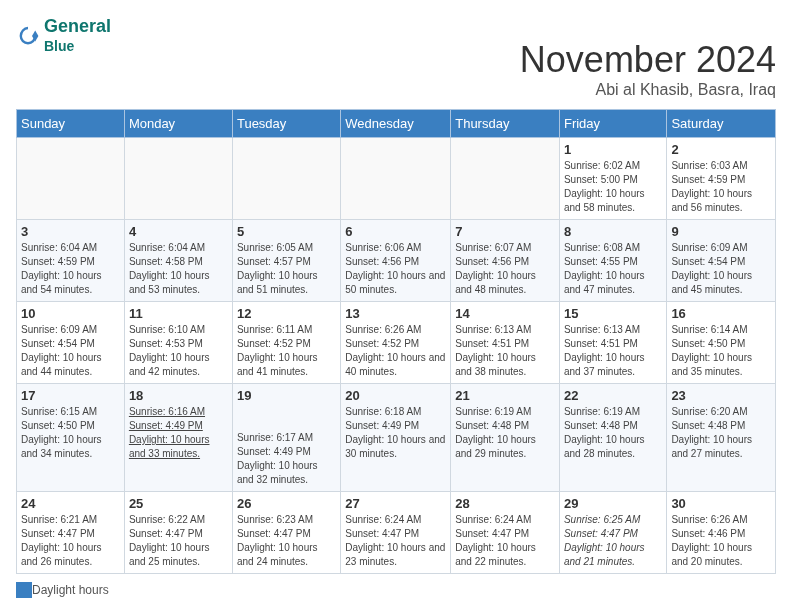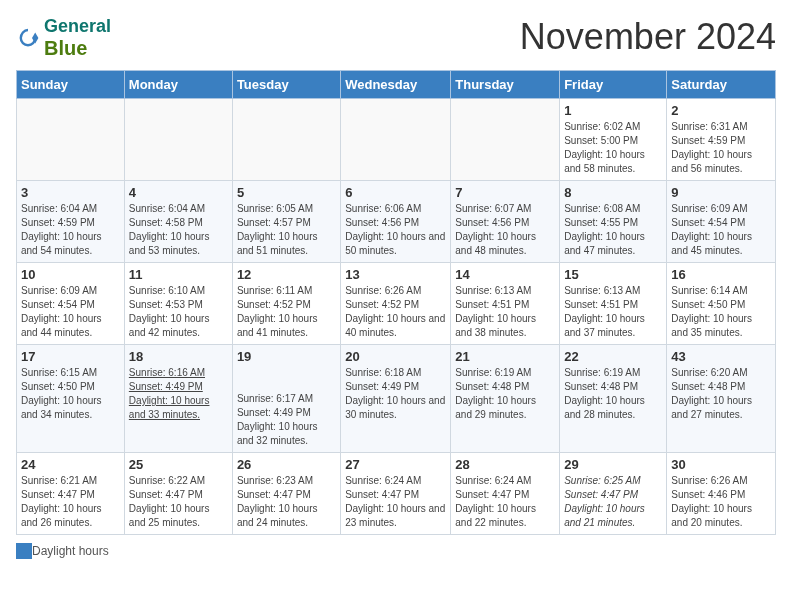--- a/index.html
+++ b/index.html
@@ -25,35 +25,36 @@
       width: 24px;
       height: 24px;
     }
     .title-block {
       text-align: right;
     }
     .month-title {
       font-size: 36px;
       font-weight: 300;
       color: #333;
+      margin-top: 23px;
     }
     .location-title {
       font-size: 16px;
       color: #555;
     }
     .calendar {
       width: 100%;
       border-collapse: collapse;
     }
     .calendar th {
       background-color: #3a7fc1;
       color: #fff;
       padding: 6px 4px;
       font-size: 13px;
-      font-weight: bold;
+      font-weight: normal;
       text-align: left;
       border: 1px solid #aac4e0;
     }
     .calendar td {
       vertical-align: top;
       padding: 4px;
       border: 1px solid #d0d8e0;
       font-size: 10.5px;
       color: #333;
       width: 113px;
@@ -99,25 +100,26 @@
 <body>
 
 <div class="header">
   <div class="logo">
     <svg class="logo-icon" viewBox="0 0 30 30" xmlns="http://www.w3.org/2000/svg">
       <path d="M15 5 C10 5 6 10 6 15 C6 20 10 24 15 24 C20 24 24 20 24 15" fill="none" stroke="#3a7fc1" stroke-width="3"></path>
       <polygon points="24,8 28,15 24,22 20,15" fill="#3a7fc1"></polygon>
     </svg>
     <div>
       <span style="font-size:18px;font-weight:bold;color:#0f766e;">General</span><br>
-      <span style="font-size:20px;font-weight:bold;color:#4d7c0f;">Blue</span>
+      <span style="font-size:14px;font-weight:bold;color:#0f766e;">Blue</span>
     </div>
   </div>
   <div class="title-block">
     <div class="month-title">November 2024</div>
+    <div class="location-title">Abi al Khasib, Basra, Iraq</div>
   </div>
 </div>
 
 <table class="calendar">
   <thead>
     <tr>
     <th>Sunday</th>
         <th>Monday</th>
         <th>Tuesday</th>
         <th>Wednesday</th>
@@ -134,21 +136,21 @@
         <td class="empty-cell"></td>
         <td class="empty-cell"></td>
         <td>
           <span class="day-num">1</span>
           <div class="day-info" style="white-space: pre-line;">Sunrise: 6:02 AM
 Sunset: 5:00 PM
 Daylight: 10 hours and 58 minutes.</div>
         </td>
         <td>
           <span class="day-num">2</span>
-          <div class="day-info" style="white-space: pre-line;">Sunrise: 6:31 AM
+          <div class="day-info" style="white-space: pre-line;">Sunrise: 6:03 AM
 Sunset: 4:59 PM
 Daylight: 10 hours and 56 minutes.</div>
         </td>
       </tr>
       <tr>
         <td>
           <span class="day-num">3</span>
           <div class="day-info" style="white-space: pre-line;">Sunrise: 6:04 AM
 Sunset: 4:59 PM
 Daylight: 10 hours and 54 minutes.</div>
@@ -265,21 +267,21 @@
 Sunset: 4:48 PM
 Daylight: 10 hours and 29 minutes.</div>
         </td>
         <td>
           <span class="day-num">22</span>
           <div class="day-info" style="white-space: pre-line;">Sunrise: 6:19 AM
 Sunset: 4:48 PM
 Daylight: 10 hours and 28 minutes.</div>
         </td>
         <td>
-          <span class="day-num">43</span>
+          <span class="day-num">23</span>
           <div class="day-info" style="white-space: pre-line;">Sunrise: 6:20 AM
 Sunset: 4:48 PM
 Daylight: 10 hours and 27 minutes.</div>
         </td>
       </tr>
       <tr>
         <td>
           <span class="day-num">24</span>
           <div class="day-info" style="white-space: pre-line;">Sunrise: 6:21 AM
 Sunset: 4:47 PM

